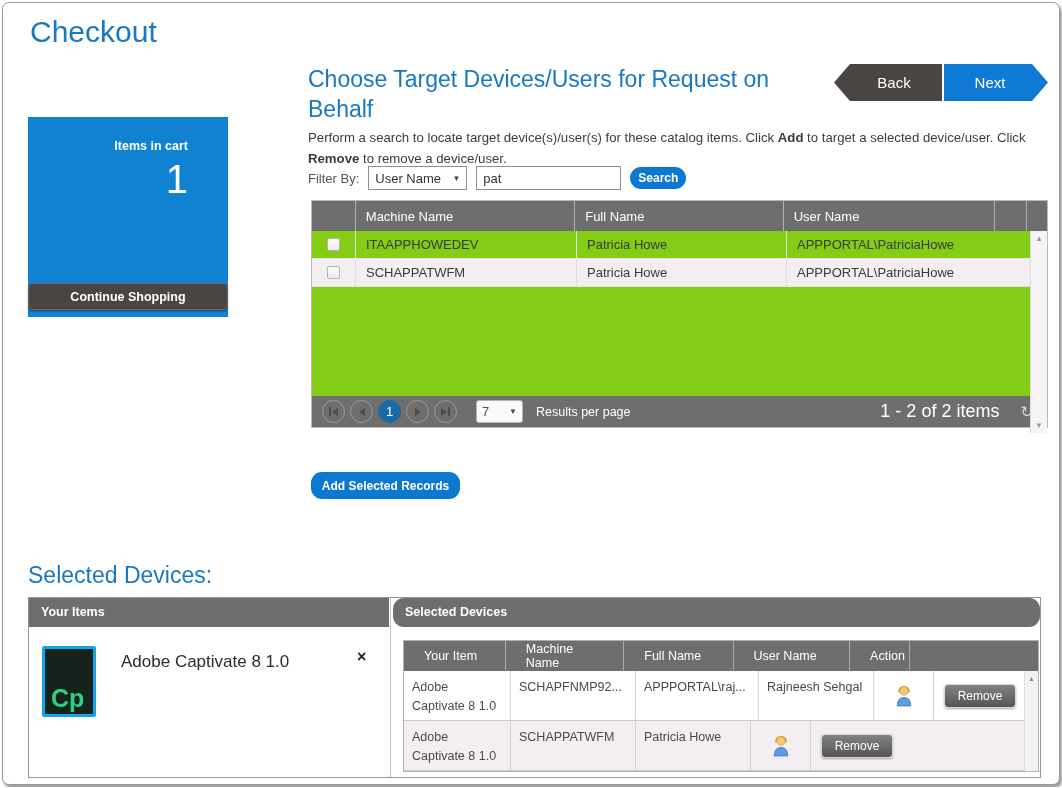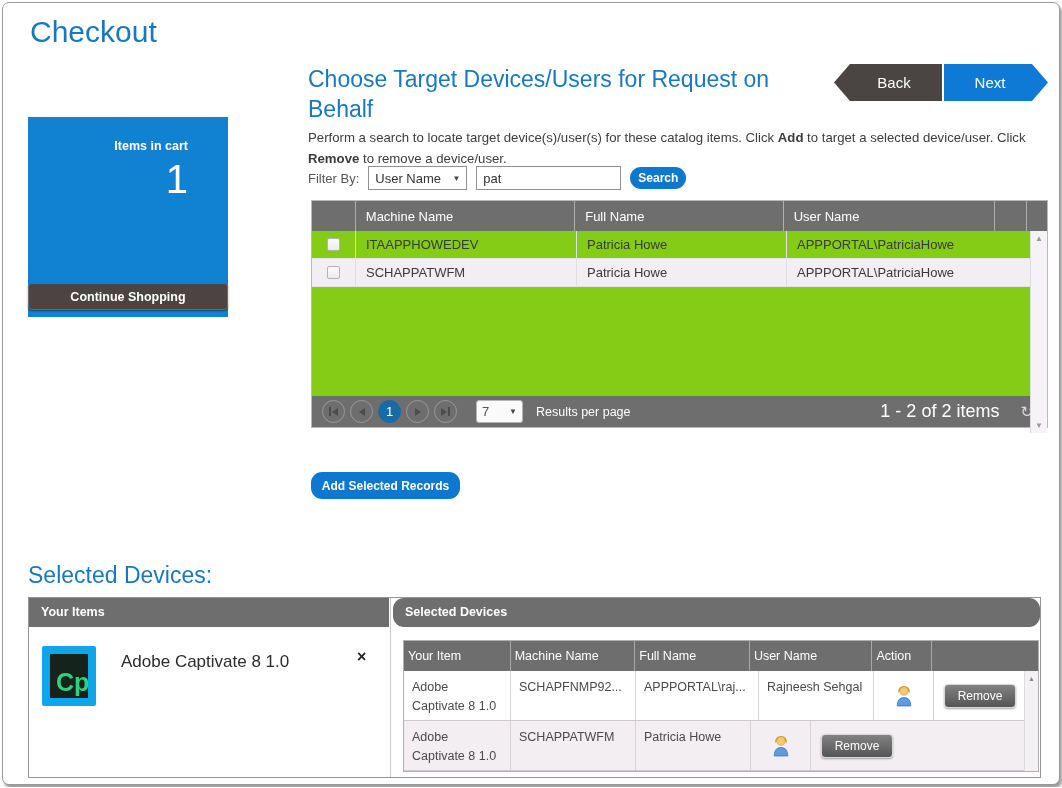--- a/index.html
+++ b/index.html
@@ -80,29 +80,29 @@
   
   #selected-heading { position:absolute; left:25px; top:559px; font-size:23px; }
   .panel { position:absolute; left:25px; top:594px; width:1013px; height:181px; border:1px solid #9a949a;
            background:#fff; overflow:hidden; }
   .ph { position:absolute; top:0; height:29px; background:#6e6e6e; color:#fff; font-size:12.5px;
         font-weight:bold; line-height:29px; padding-left:12px; }
   .ph-left { left:0; width:360px; }
   .ph-right { left:364px; right:0;border-radius:11px; }
   .panel-divider { position:absolute; left:361px; top:0; bottom:0; width:1px; background:#c9c3c9; }
 
-  .cp-icon { position:absolute; left:13px; top:48px; width:54px; height:60px; background:#15231c;
-             border:8px solid #0ea5e9; border-radius:2px; color:#2bd37e; font-size:25px; font-weight:bold;
+  .cp-icon { position:absolute; left:13px; top:48px; width:54px; height:71px; background:#15231c;
+             border:3px solid #0ea5e9; border-radius:2px; color:#2bd37e; font-size:25px; font-weight:bold;
              display:flex; align-items:flex-end; padding:0 0 1px 6px; }
   .item-name { position:absolute; left:92px; top:54px; font-size:17px; color:#2b2b2b; }
   .item-close { position:absolute; left:328px; top:50px; font-size:16px; font-weight:bold; color:#222; cursor:pointer; }
 
   .inner-table { position:absolute; left:374px; top:42px; width:636px; border:1px solid #b5aeb5; background:#fff; }
   .it-head { display:flex; height:30px; background:#6e6e6e; }
-  .it-hcell { display:flex; align-items:center; padding:0 4px; color:#fff; font-size:12.5px;
+  .it-hcell { display:flex; align-items:center; padding:0 20px; color:#fff; font-size:12.5px;
               border-right:1px solid rgba(255,255,255,.4); height:100%; }
   .it-body { position:relative; }
   .it-row { display:flex; width:622px; height:50px; border-bottom:1px solid #cfc9cf; }
   .it-row.stripe { background:#f2eef2; }
   .it-cell { padding:7px 8px; font-size:12.5px; color:#4a4a4a; line-height:1.5;
              border-right:1px solid #d8d2d8; overflow:hidden; }
   .it-cell.center { display:flex; align-items:center; justify-content:center; padding:0; }
   .remove-btn { padding:4px 13px; background:linear-gradient(#828282,#555); border:1px solid #d8d8d8;
                 border-radius:4px; color:#fff; font-family:inherit; font-size:12px; cursor:pointer;
                 box-shadow:0 1px 2px rgba(0,0,0,.35); }

